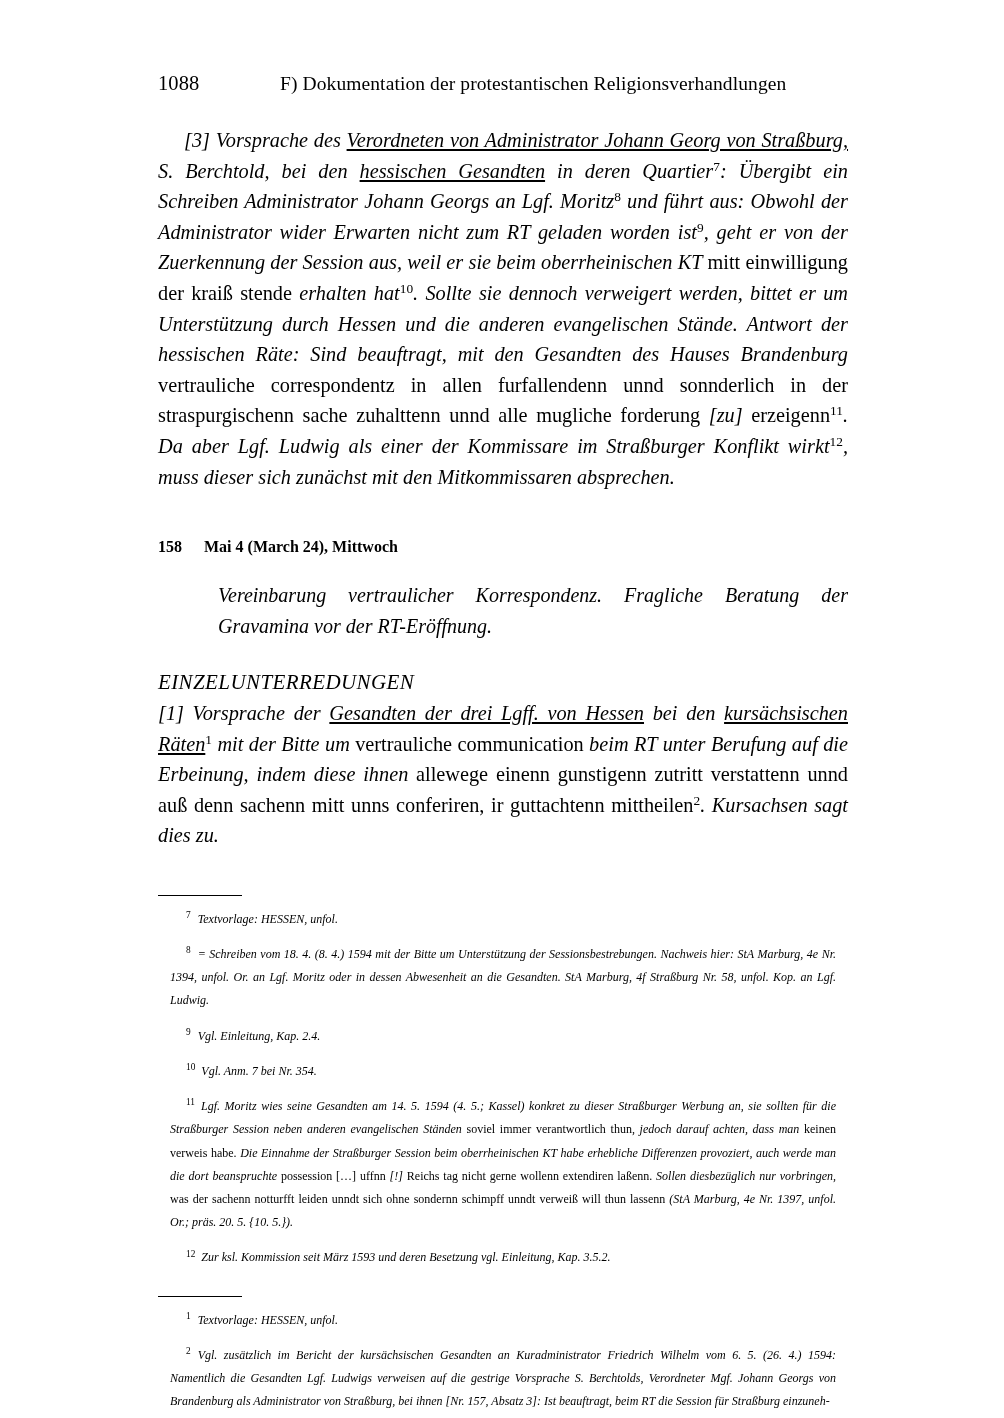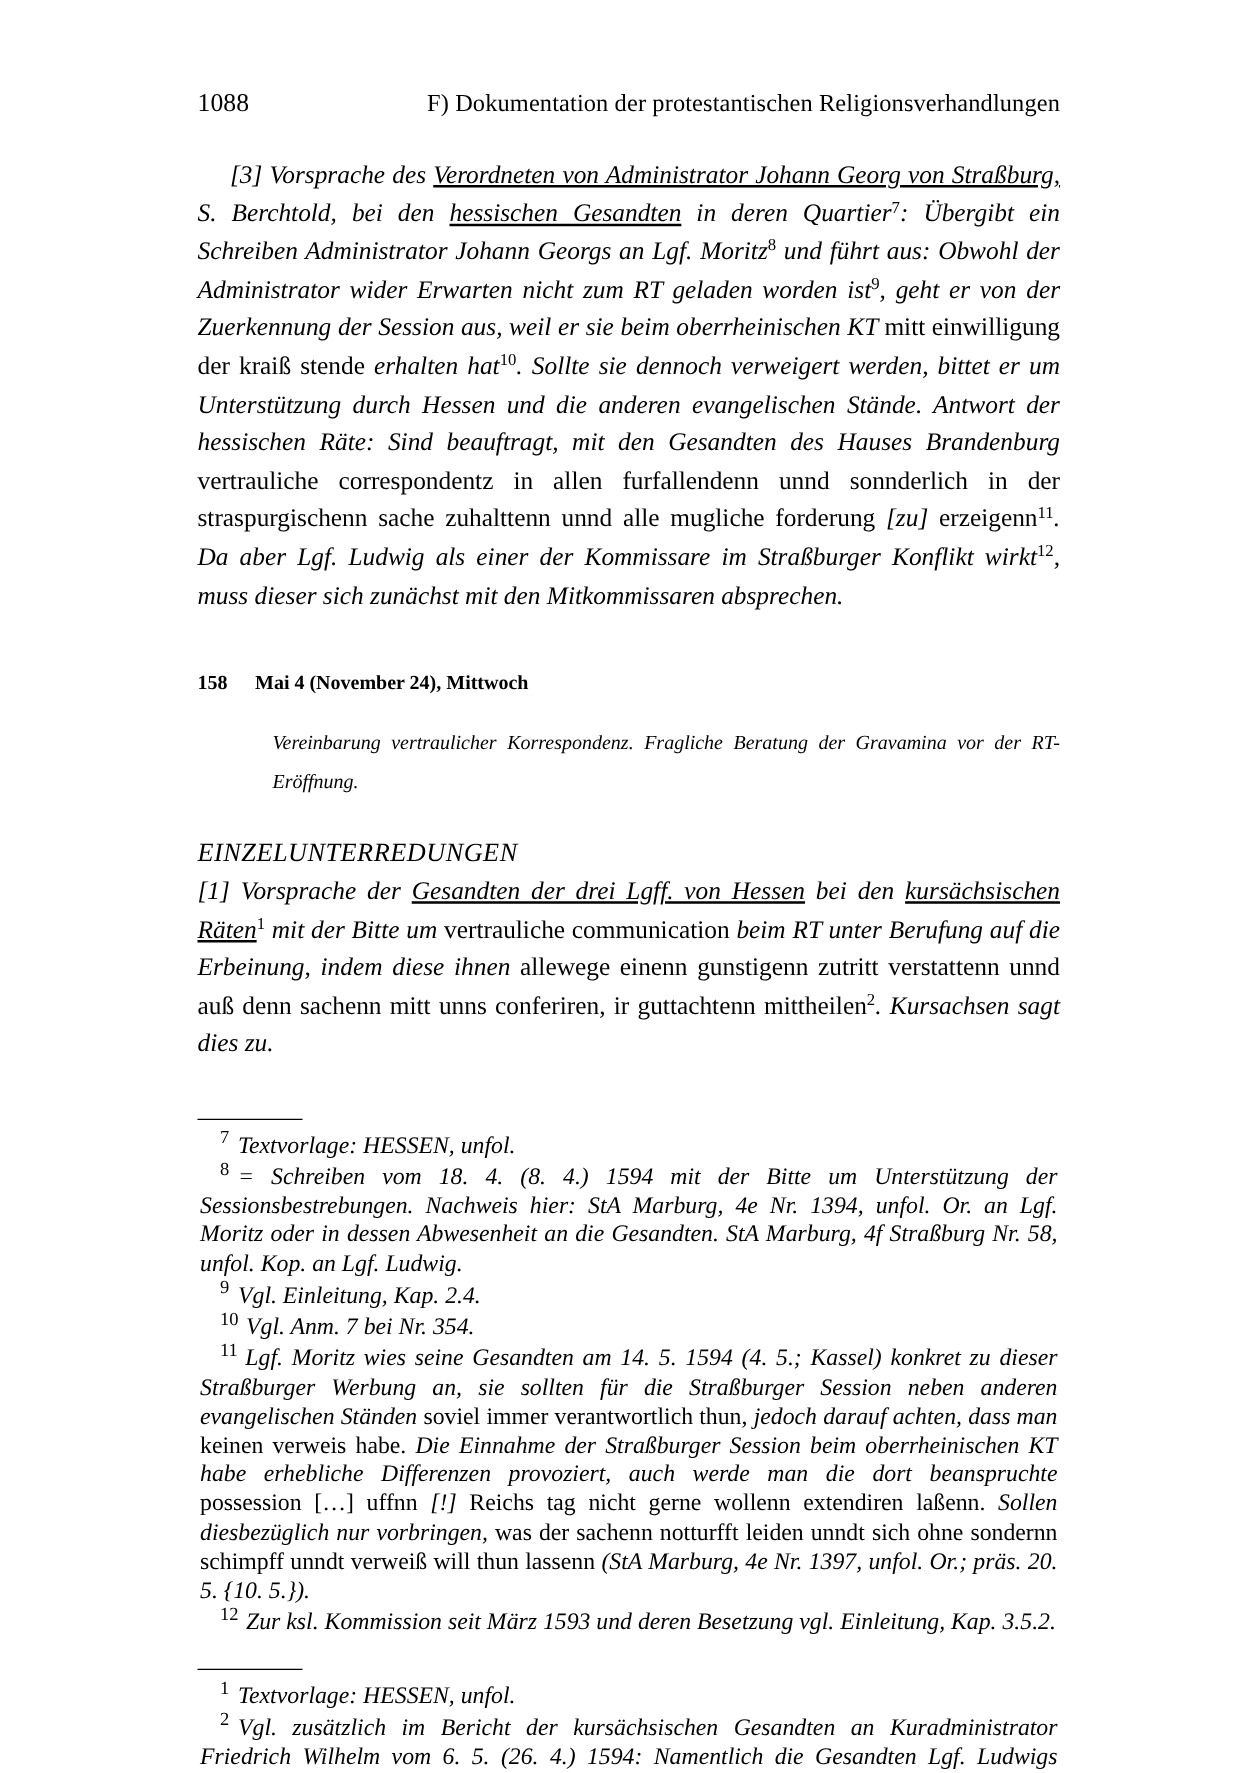--- a/index.html
+++ b/index.html
@@ -35,21 +35,20 @@
     letter-spacing: 0.1px;
     margin-bottom: 30px;
   }
   .runhead .folio {
     width: 122px;
     flex: 0 0 122px;
     font-size: 20.5px;
   }
   .runhead .title {
     flex: 1 1 auto;
-    text-align: right;
   }
 
   
   p {
     margin: 0;
     text-align: justify;
     text-justify: inter-word;
     font-size: 20.3px;
     line-height: 30.6px;
   }
@@ -79,21 +78,21 @@
   }
   .entry-head .num {
     width: 46px;
     flex: 0 0 46px;
   }
   .regest {
     margin-top: 24px;
     margin-left: 60px;
     width: 630px;
     font-style: italic;
-    font-size: 16px;
+    font-size: 20px;
     line-height: 30.6px;
     text-align: justify;
   }
 
   .subhead {
     margin-top: 26px;
     font-style: italic;
     font-size: 21px;
     line-height: 30.6px;
     letter-spacing: 0.4px;
@@ -103,24 +102,24 @@
   .fn-block { width: 690px; }
   .fn-block.first { margin-top: 44px; }
   .fn-block.second { margin-top: 26px; }
   .fn-rule {
     width: 84px;
     height: 1px;
     background: #000;
     margin: 0 0 9px 0;
   }
   .fn {
-    font-size: 19px;
+    font-size: 12px;
     line-height: 23.2px;
     text-align: justify;
-    margin: 2px;
+    margin: 12px;
     font-style: italic;
     text-indent: 0;
   }
   .fn .marker {
     font-style: normal;
     font-size: 0.78em;
     vertical-align: 0.5em;
     line-height: 0;
     margin-left: 16px;
     margin-right: 7px;
@@ -135,21 +134,21 @@
 
     <div class="runhead">
       <span class="folio">1088</span>
       <span class="title">F) Dokumentation der protestantischen Religionsverhandlungen</span>
     </div>
 
     <p class="body-par indent"><span>[3] </span><span>Vorsprache des </span><u class="src">Verordneten von Administrator Johann Georg von Straßburg,</u><span> S. Berchtold, bei den </span><u class="src">hessischen Gesandten</u><span> in deren Quartier</span><sup>7</sup><span>: Übergibt ein Schreiben Administrator Johann Georgs an Lgf. Moritz</span><sup>8</sup><span> und führt aus: Obwohl der Administrator wider Erwarten nicht zum RT geladen worden ist</span><sup>9</sup><span>, geht er von der Zuerkennung der Session aus, weil er sie beim oberrheinischen KT </span><span class="rom">mitt einwilligung der kraiß stende </span><span>erhalten hat</span><sup>10</sup><span>. Sollte sie dennoch verweigert werden, bittet er um Unterstützung durch Hessen und die anderen evangelischen Stände. Antwort der hessischen Räte: Sind beauftragt, mit den Gesandten des Hauses Brandenburg </span><span class="rom">vertrauliche correspondentz in allen furfallendenn unnd sonnderlich in der straspurgischenn sache zuhalttenn unnd alle mugliche forderung </span><span class="ital">[zu]</span><span class="rom"> erzeigenn</span><sup>11</sup><span>. Da aber Lgf. Ludwig als einer der Kommissare im Straßburger Konflikt wirkt</span><sup>12</sup><span>, muss dieser sich zunächst mit den Mitkommissaren absprechen.</span></p>
 
     <div class="entry-head">
       <span class="num">158</span>
-      <span>Mai 4 (November 24), Mittwoch</span>
+      <span>Mai 4 (March 24), Mittwoch</span>
     </div>
 
     <div class="regest">Vereinbarung vertraulicher Korrespondenz. Fragliche Beratung der Gravamina vor der RT-Eröffnung.</div>
 
     <div class="subhead">EINZELUNTERREDUNGEN</div>
 
     <p class="body-par"><span>[1] </span><span>Vorsprache der </span><u class="src">Gesandten der drei Lgff. von Hessen</u><span> bei den </span><u class="src">kursächsischen Räten</u><sup>1</sup><span> mit der Bitte um </span><span class="rom">vertrauliche communication </span><span>beim RT unter Berufung auf die Erbeinung, indem diese ihnen </span><span class="rom">allewege einenn gunstigenn zutritt verstattenn unnd auß denn sachenn mitt unns conferiren, ir guttachtenn mittheilen</span><sup>2</sup><span>. Kursachsen sagt dies zu.</span></p>
 
     <div class="fn-block first">
       <div class="fn-rule"></div>

